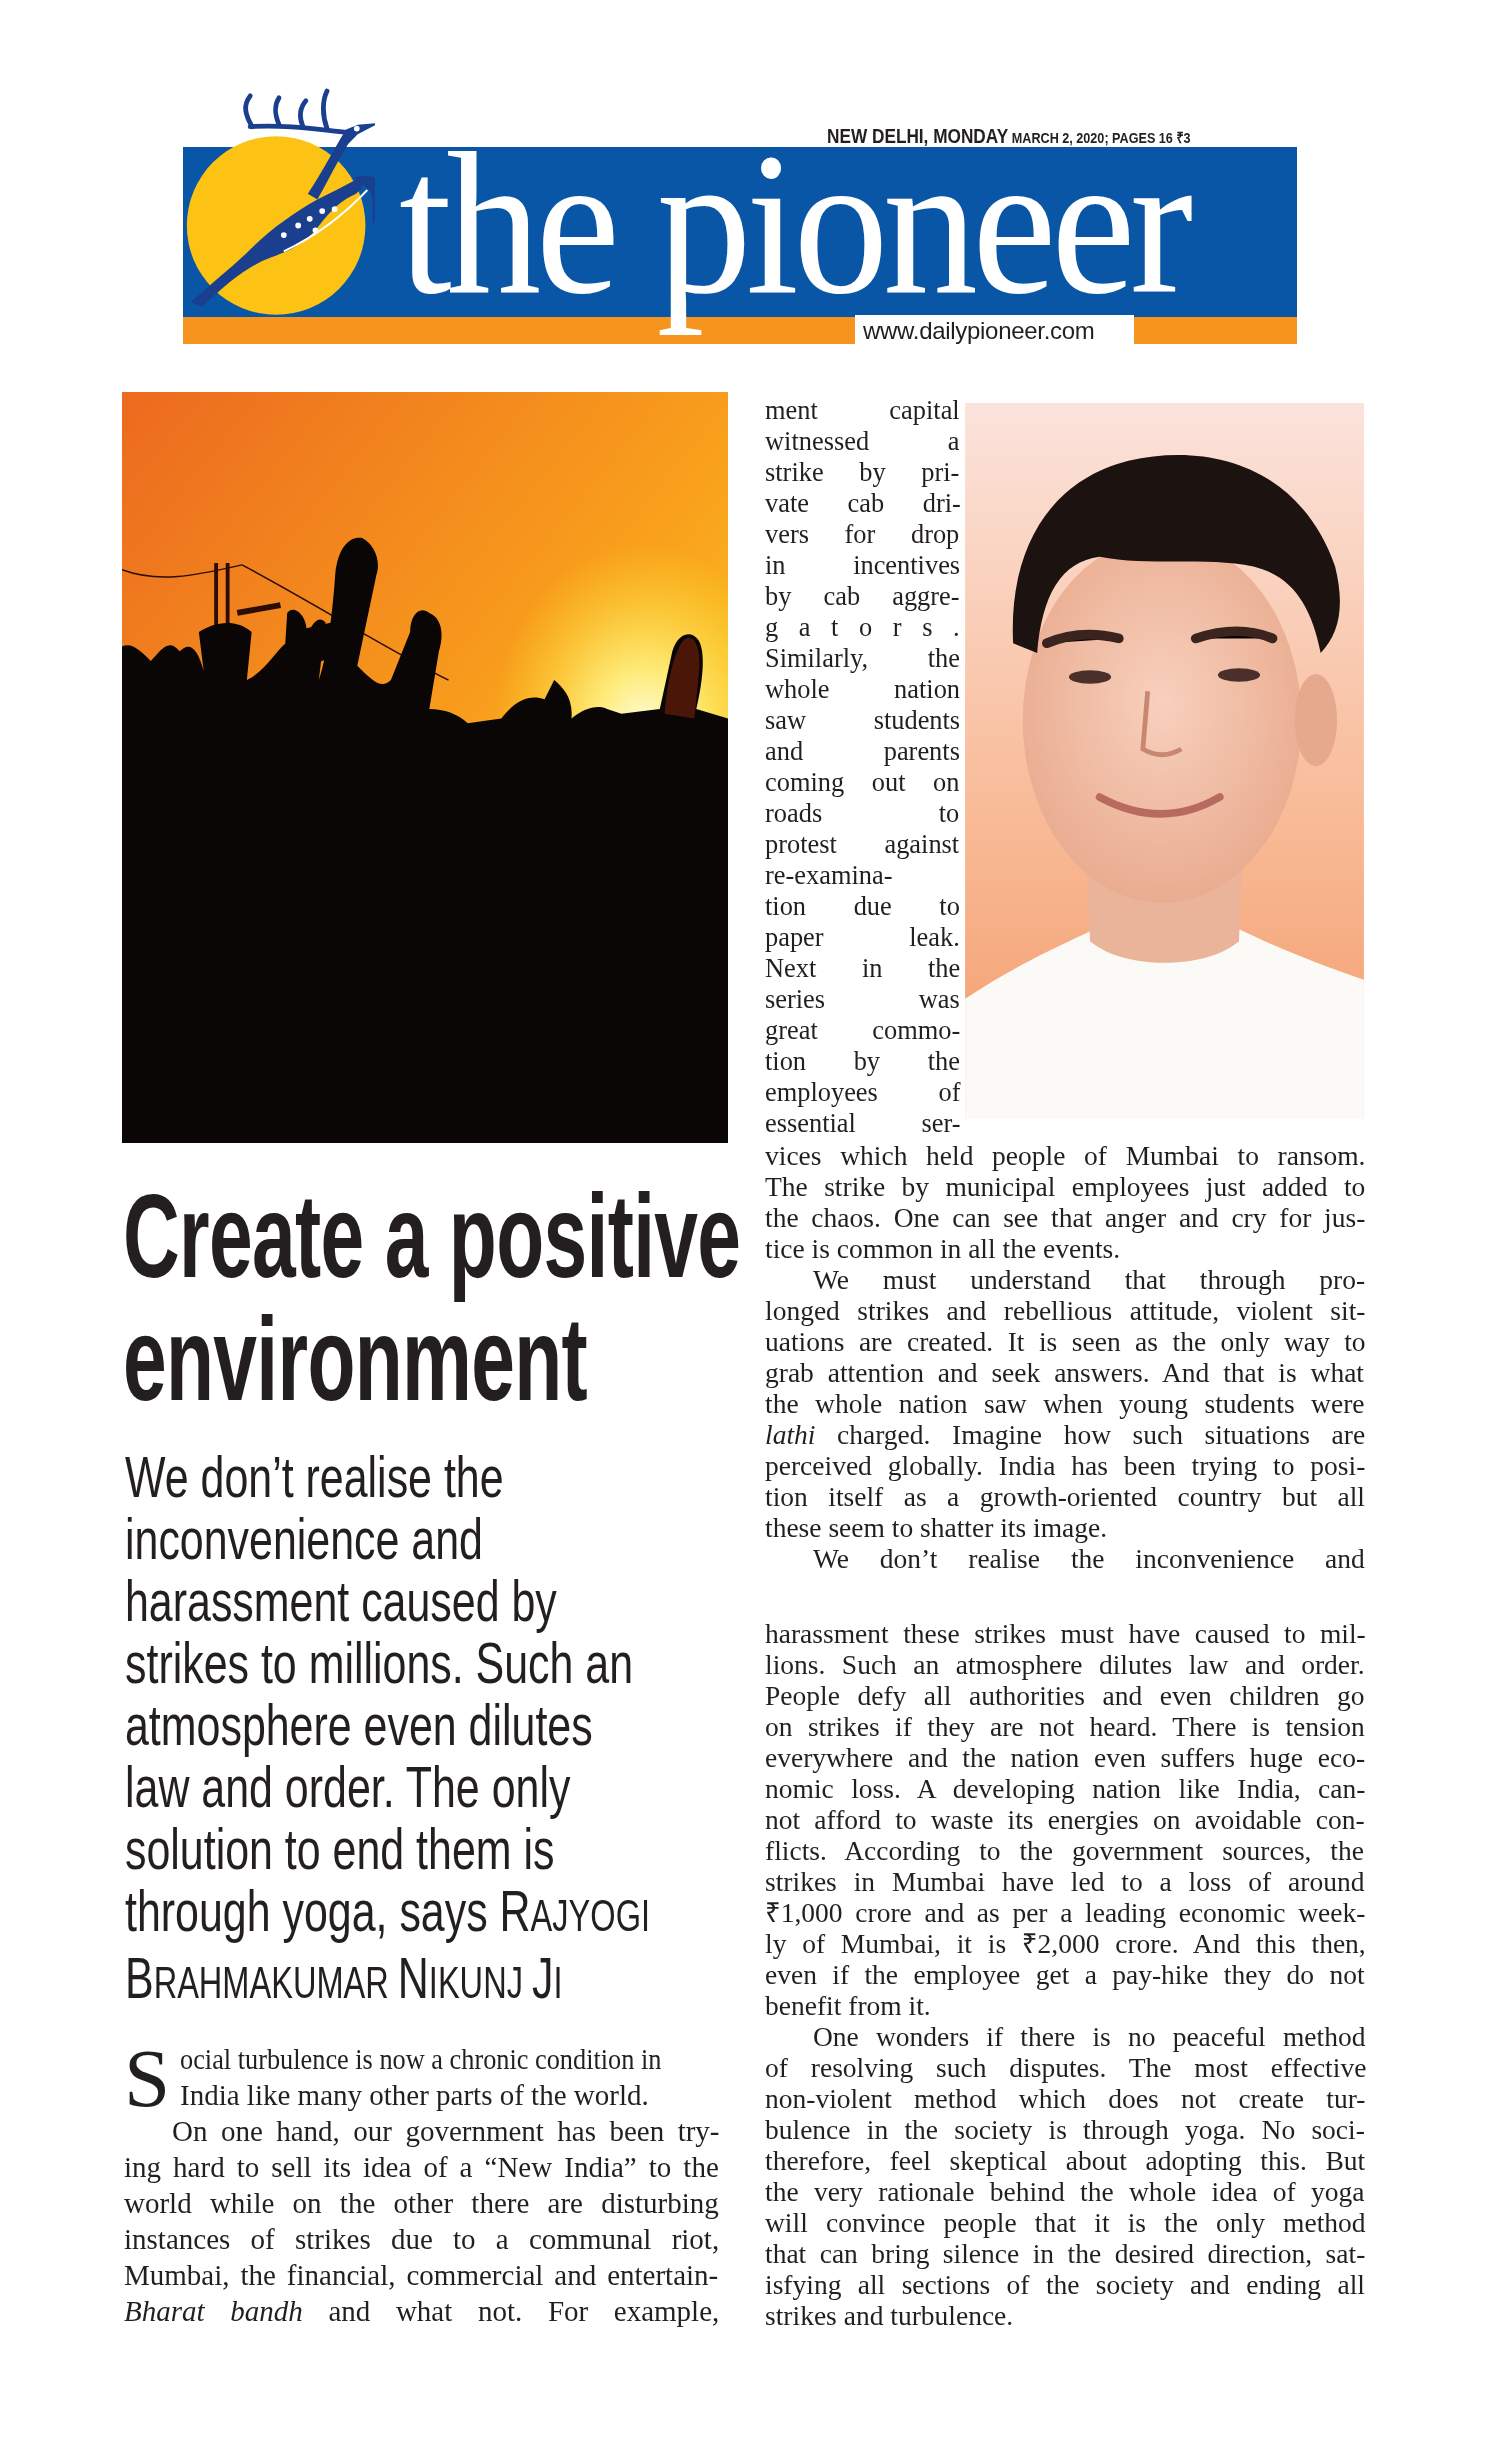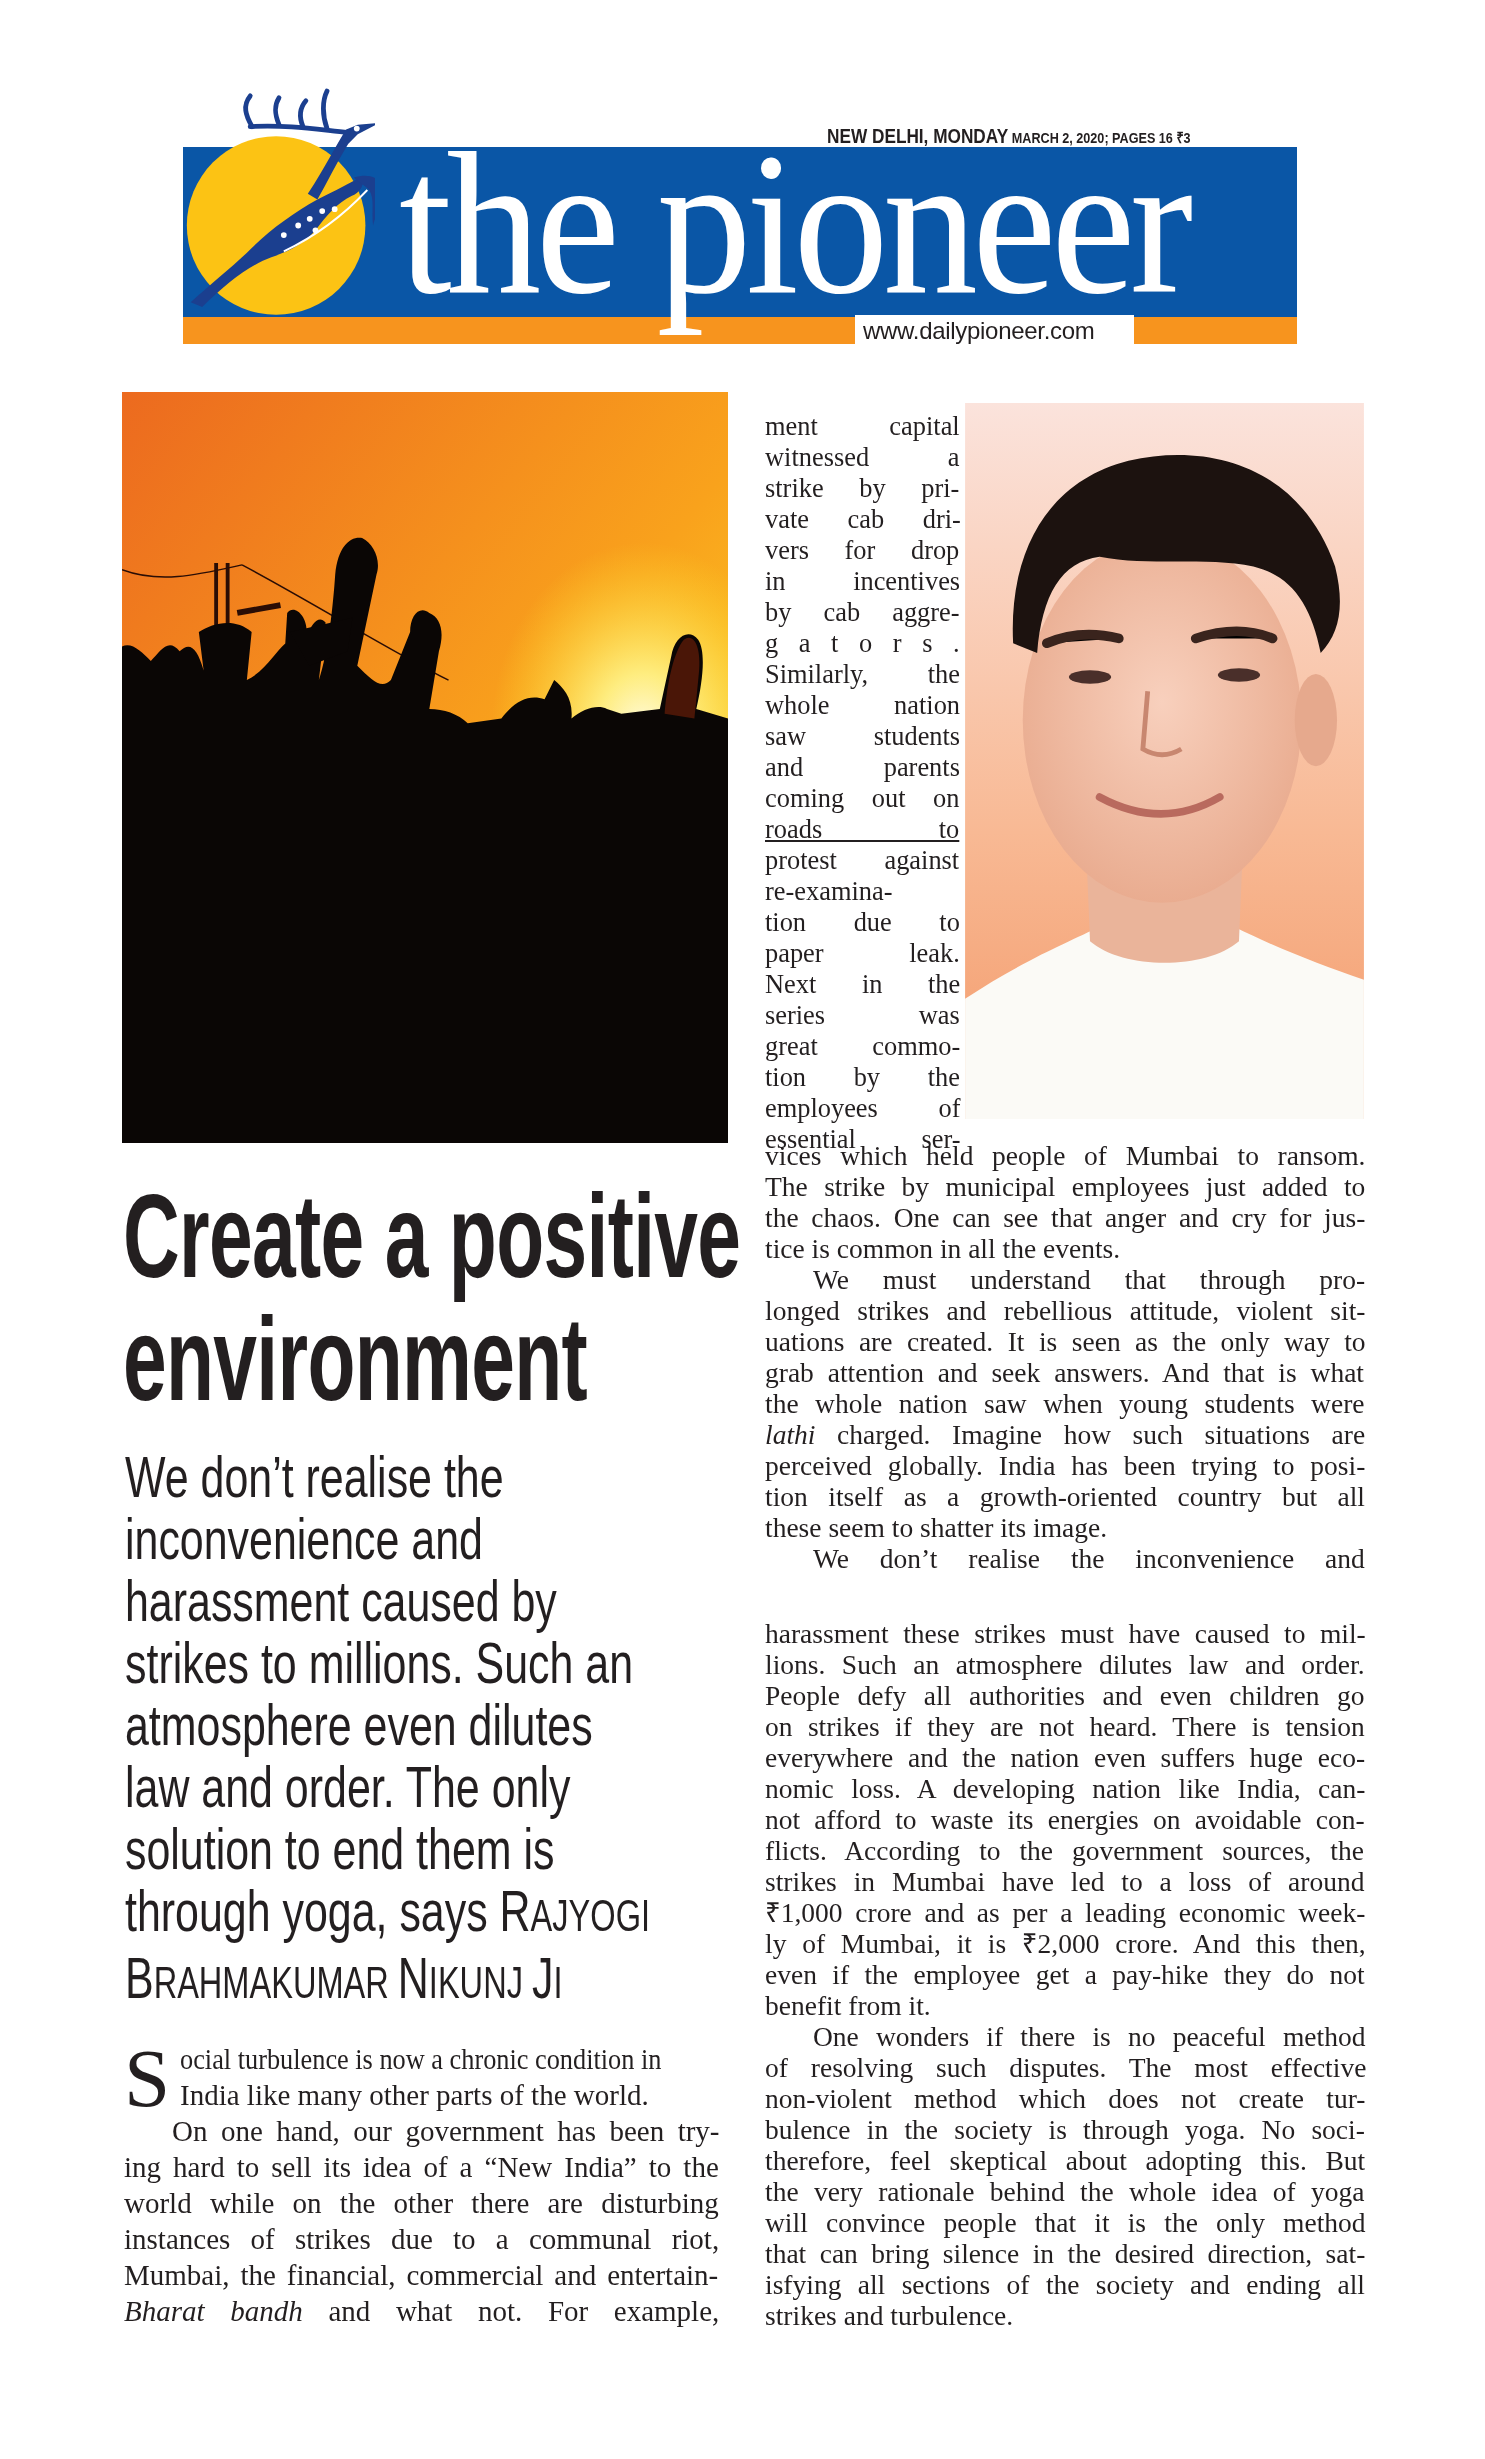--- a/index.html
+++ b/index.html
@@ -32,21 +32,21 @@
   
   .body-text { font-family: "Liberation Serif", serif; color: #231f20; text-align: justify; text-align-last: justify; }
   .line { display: block; white-space: nowrap; text-align: justify; text-align-last: justify; }
   .line.last { text-align-last: left; }
 
   #left-body { position: absolute; left: 124px; top: 2041px; width: 600px; font-size: 29px; line-height: 36px; }
   #left-body .line { transform-origin: left top; }
   .dropcap { float: left; font-size: 83px; line-height: 67px; margin-top: 3.8px; margin-right: 3.8px; color: #231f20; }
   .indent { padding-left: 48px; }
 
-  #right-narrow { position: absolute; left: 765px; top: 411px; width: 195px; font-size: 26.4px; line-height: 31px; }
+  #right-narrow { position: absolute; left: 765px; top: 395px; width: 195px; font-size: 26.4px; line-height: 31px; }
   #right-wide { position: absolute; left: 765px; top: 1140px; width: 599px; font-size: 27.5px; line-height: 31px; }
 </style>
 </head>
 <body>
 
 <header id="masthead">
   <div id="mast-blue"></div>
   <div id="mast-orange"></div>
   <div id="mast-url-box"></div>
   <div id="mast-url">www.dailypioneer.com</div>
@@ -185,21 +185,21 @@
     <span class="line fit-line" style="display: block; white-space: nowrap; text-align: left; text-align-last: left; word-spacing: 32px; width: 195px;">vate cab dri-</span>
     <span class="line fit-line" style="display: block; white-space: nowrap; text-align: left; text-align-last: left; word-spacing: 29px; width: 195px;">vers for drop</span>
     <span class="line fit-line" style="display: block; white-space: nowrap; text-align: left; text-align-last: left; word-spacing: 61px; width: 195px;">in incentives</span>
     <span class="line fit-line" style="display: block; white-space: nowrap; text-align: left; text-align-last: left; word-spacing: 25.5px; width: 195px;">by cab aggre-</span>
     <span class="line fit-line" style="display: block; white-space: nowrap; text-align: left; text-align-last: left; word-spacing: 14px; width: 195px;">g a t o r s .</span>
     <span class="line fit-line" style="display: block; white-space: nowrap; text-align: left; text-align-last: left; word-spacing: 53px; width: 195px;">Similarly, the</span>
     <span class="line fit-line" style="display: block; white-space: nowrap; text-align: left; text-align-last: left; word-spacing: 58px; width: 195px;">whole nation</span>
     <span class="line fit-line" style="display: block; white-space: nowrap; text-align: left; text-align-last: left; word-spacing: 61px; width: 195px;">saw students</span>
     <span class="line fit-line" style="display: block; white-space: nowrap; text-align: left; text-align-last: left; word-spacing: 74px; width: 195px;">and parents</span>
     <span class="line fit-line" style="display: block; white-space: nowrap; text-align: left; text-align-last: left; word-spacing: 21px; width: 195px;">coming out on</span>
-    <span class="line fit-line" style="display: block; white-space: nowrap; text-align: right; text-align-last: left; word-spacing: 110px; width: 195px; text-decoration: underline;">roads to</span>
+    <span class="line fit-line" style="display: block; white-space: nowrap; text-align: right; text-align-last: left; word-spacing: 110px; width: 195px;">roads to</span>
     <span class="line fit-line" style="display: block; white-space: nowrap; text-align: left; text-align-last: left; word-spacing: 41px; width: 195px;">protest against</span>
     <span class="line fit-line" style="display: block; white-space: nowrap; text-align: left; text-align-last: left; word-spacing: 0px; width: 195px;">re-examina-</span>
     <span class="line fit-line" style="display: block; white-space: nowrap; text-align: left; text-align-last: left; word-spacing: 41px; width: 195px;">tion due to</span>
     <span class="line fit-line" style="display: block; white-space: nowrap; text-align: left; text-align-last: left; word-spacing: 79px; width: 195px;">paper leak.</span>
     <span class="line fit-line" style="display: block; white-space: nowrap; text-align: left; text-align-last: left; word-spacing: 39px; width: 195px;">Next in the</span>
     <span class="line fit-line" style="display: block; white-space: nowrap; text-align: left; text-align-last: left; word-spacing: 87px; width: 195px;">series was</span>
     <span class="line fit-line" style="display: block; white-space: nowrap; text-align: left; text-align-last: left; word-spacing: 48px; width: 195px;">great commo-</span>
     <span class="line fit-line" style="display: block; white-space: nowrap; text-align: left; text-align-last: left; word-spacing: 41px; width: 195px;">tion by the</span>
     <span class="line fit-line" style="display: block; white-space: nowrap; text-align: left; text-align-last: left; word-spacing: 54px; width: 195px;">employees of</span>
     <span class="line fit-line" style="display: block; white-space: nowrap; text-align: left; text-align-last: left; word-spacing: 59px; width: 195px;">essential ser-</span>

